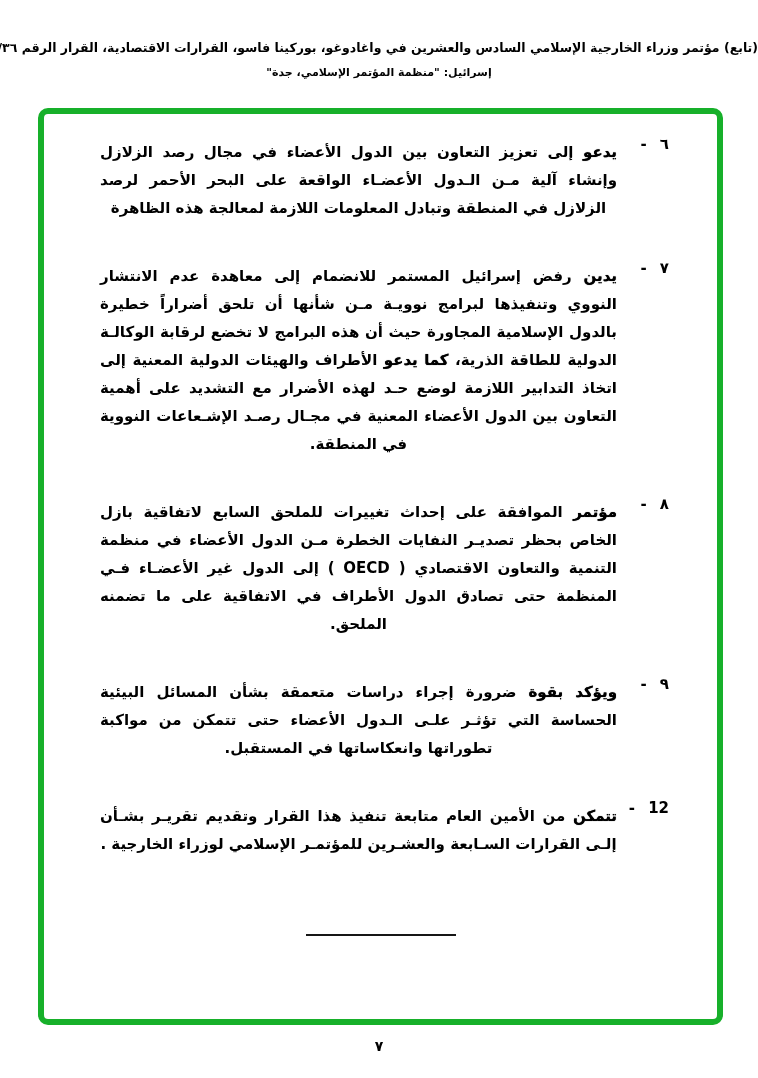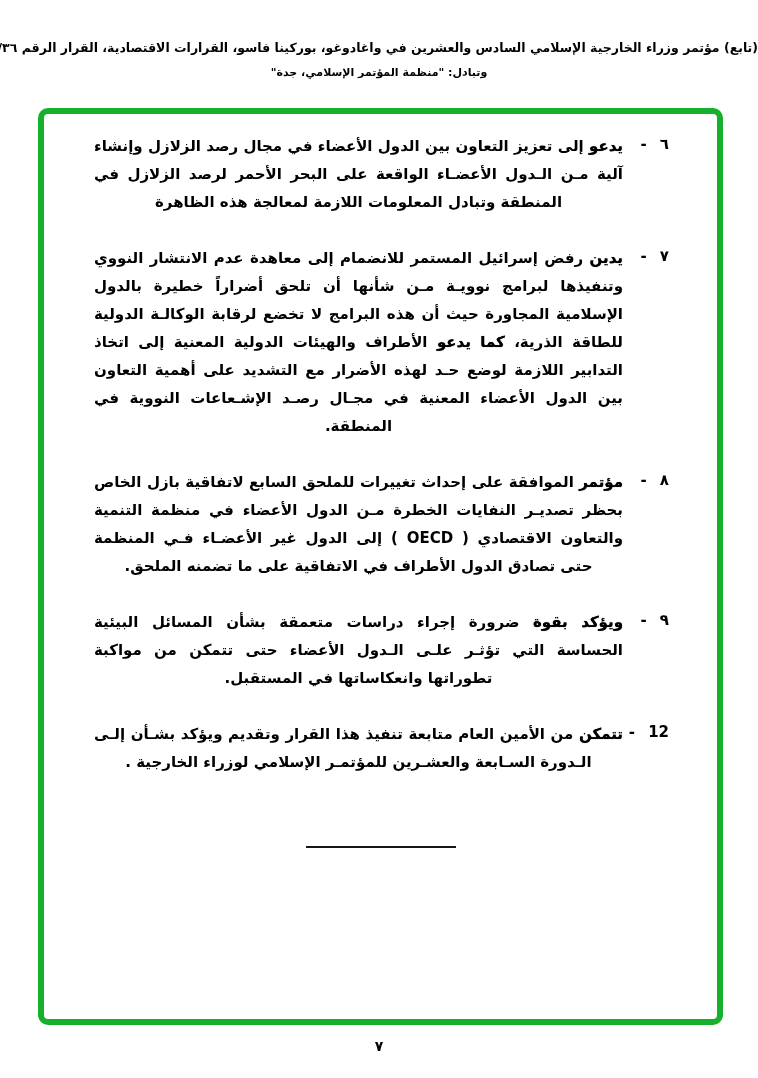--- a/index.html
+++ b/index.html
@@ -47,21 +47,21 @@
     direction: rtl;
     text-align: right;
     white-space: nowrap;
     word-spacing: 8px;
     font-size: 15px;
     font-weight: bold;
     line-height: 28px;
   }
   .txt {
     flex: 1;
-    margin: 2px;
+    margin: 8px;
     direction: rtl;
     font-size: 15px;
     font-weight: bold;
     line-height: 28px;
     text-align: justify;
     text-align-last: center;
   }
   .lead {
     font-weight: bold;
     text-shadow: 0 0 0.7px #000;
@@ -80,21 +80,21 @@
   }
 </style>
 </head>
 <body>
 
 <div class="header-line1">
   <span>(تابع) مؤتمر وزراء الخارجية الإسلامي السادس والعشرين في واغادوغو، بوركينا فاسو، القرارات الاقتصادية، القرار الرقم ٢٦/٣٦-أق</span>
 </div>
 
 <div class="header-line2">
-  <span>وتبادل:</span>
+  <span>إسرائيل:</span>
   <span>"منظمة المؤتمر الإسلامي، جدة"</span>
 </div>
 
 <div class="frame">
 
   <div class="item">
     <span class="num">٦ -</span>
     <p class="txt"><b class="lead">يدعو</b><span> إلى تعزيز التعاون بين الدول الأعضاء في مجال رصد الزلازل وإنشاء آلية مـن الـدول الأعضـاء الواقعة على البحر الأحمر لرصد الزلازل في المنطقة وتبادل المعلومات اللازمة لمعالجة هذه الظاهرة</span></p>
   </div>
 
@@ -108,20 +108,20 @@
     <p class="txt"><b class="lead">مؤتمر</b><span> الموافقة على إحداث تغييرات للملحق السابع لاتفاقية بازل الخاص بحظر تصديـر النفايات الخطرة مـن الدول الأعضاء في منظمة التنمية والتعاون الاقتصادي ( OECD ) إلى الدول غير الأعضـاء فـي المنظمة حتى تصادق الدول الأطراف في الاتفاقية على ما تضمنه الملحق.</span></p>
   </div>
 
   <div class="item">
     <span class="num">٩ -</span>
     <p class="txt"><b class="lead">ويؤكد بقوة</b><span> ضرورة إجراء دراسات متعمقة بشأن المسائل البيئية الحساسة التي تؤثـر علـى الـدول الأعضاء حتى تتمكن من مواكبة تطوراتها وانعكاساتها في المستقبل.</span></p>
   </div>
 
   <div class="item">
     <span class="num">12 -</span>
-    <p class="txt"><b class="lead">تتمكن</b><span> من الأمين العام متابعة تنفيذ هذا القرار وتقديم ويؤكد بشـأن إلـى الـدورة السـابعة والعشـرين للمؤتمـر الإسلامي لوزراء الخارجية .</span></p>
+    <p class="txt"><b class="lead">تتمكن</b><span> من الأمين العام متابعة تنفيذ هذا القرار وتقديم تقريـر بشـأن إلـى القرارات السـابعة والعشـرين للمؤتمـر الإسلامي لوزراء الخارجية .</span></p>
   </div>
 
   <div class="divider"></div>
 
 </div>
 
 <div class="pagenum">٧</div>
 
 </body></html>

